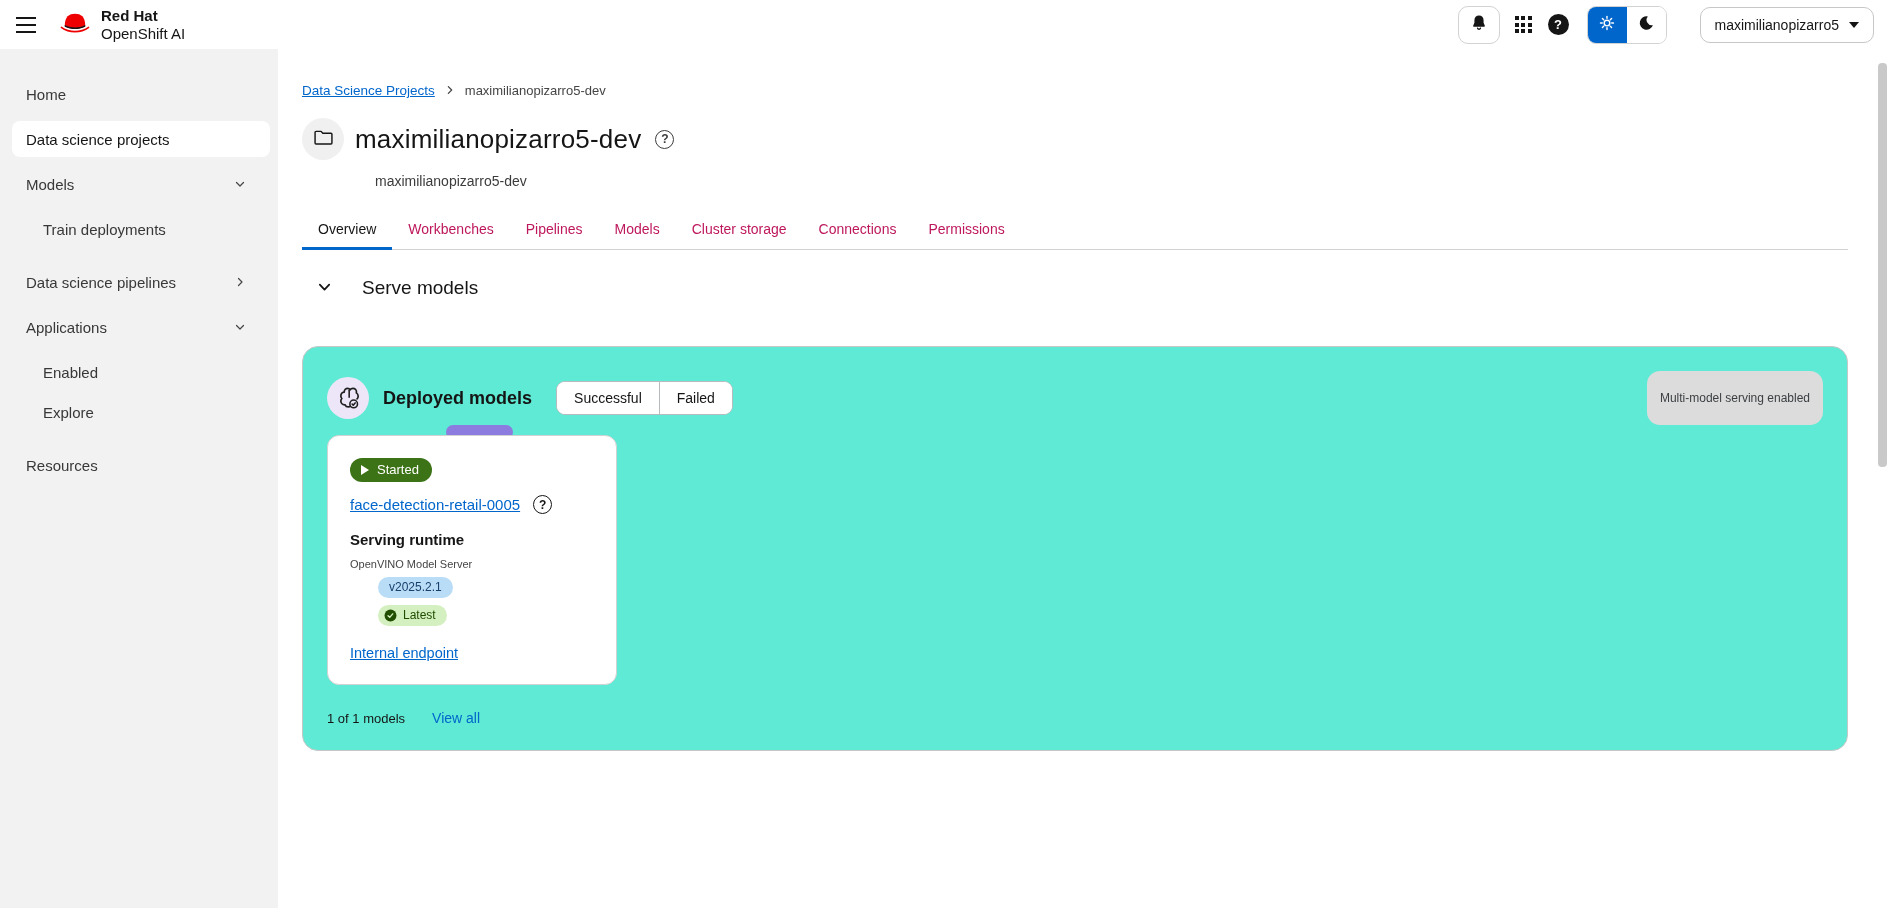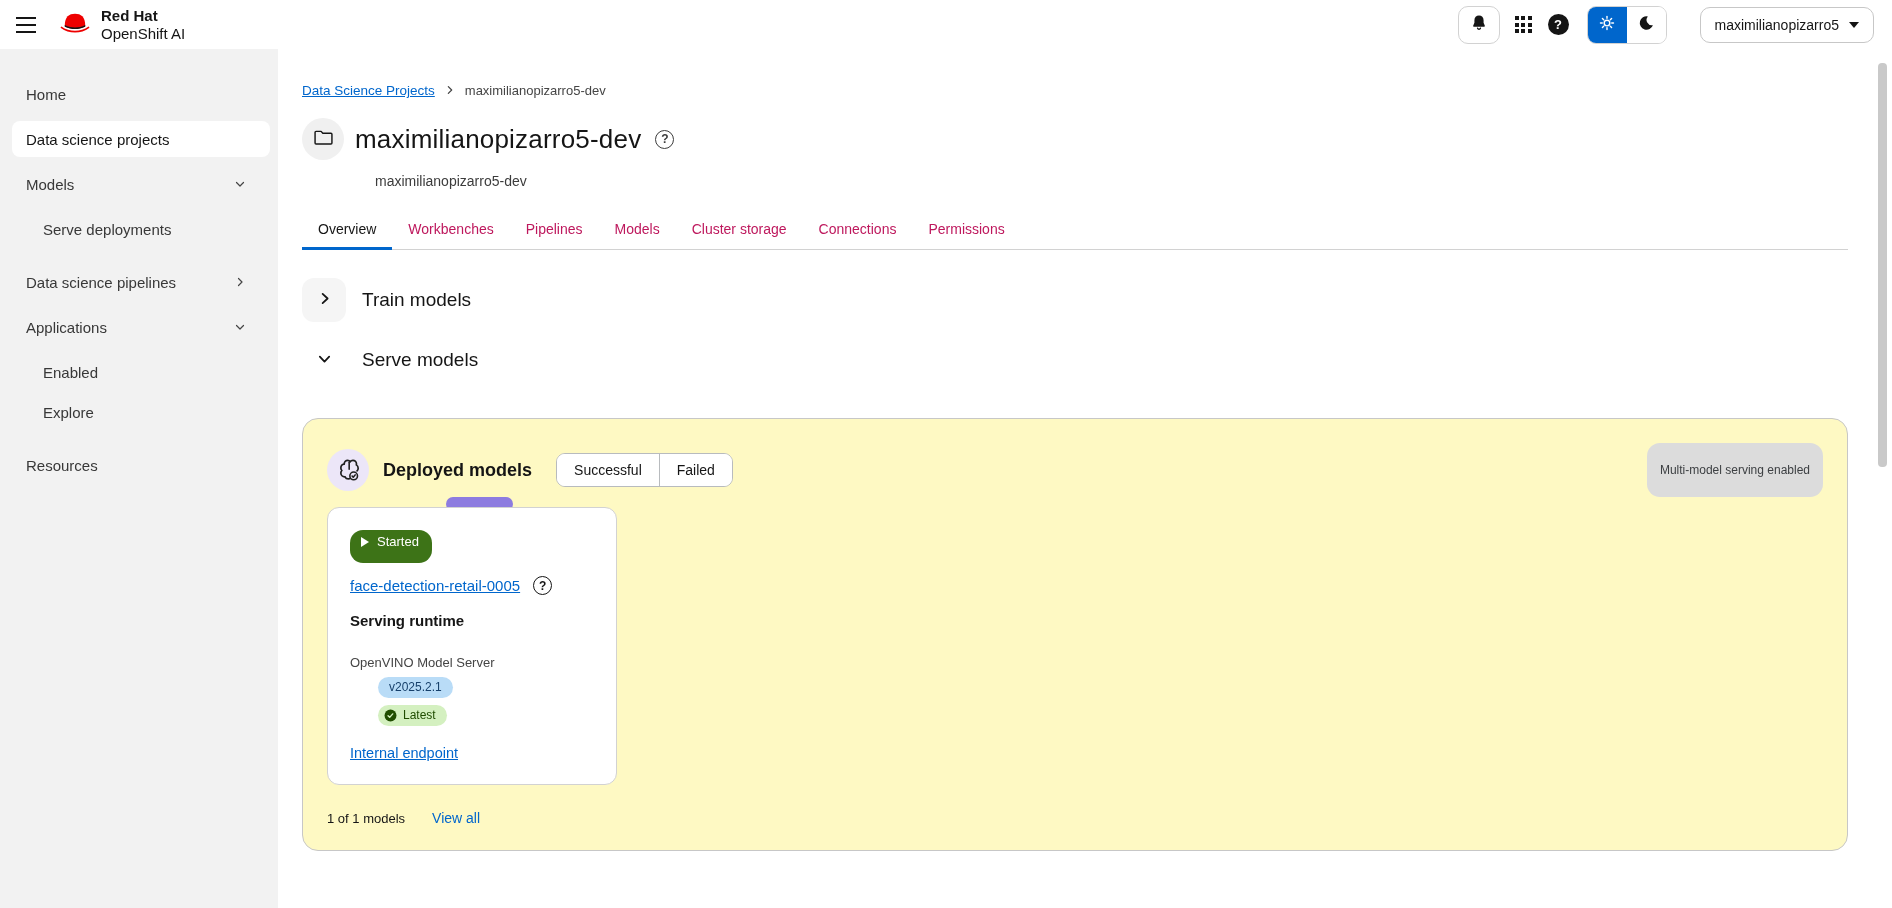--- a/index.html
+++ b/index.html
@@ -61,40 +61,40 @@
 
   .section-row { display:flex; align-items:center; gap:16px; }
   .row-train { margin-top:28px; }
   .row-serve { margin-top:16px; }
   .row-config { margin-top:14px; }
   .exp-btn { width:44px; height:44px; border:none; background:transparent; border-radius:12px; display:flex; align-items:center; justify-content:center; cursor:pointer; }
   .exp-btn.bg { background:#f5f5f5; }
   .section-title { font-size:19px; font-weight:500; }
 
   
-  .serve-card { margin-top:36px; border:1px solid #c7c7c7; border-radius:16px; background:#fef9c3; padding:24px; }
+  .serve-card { margin-top:36px; border:1px solid #c7c7c7; border-radius:16px; background:#5eead4; padding:24px; }
   .card-header { display:flex; align-items:center; }
   .brain-circle { width:42px; height:42px; border-radius:50%; background:#ece6f8; display:flex; align-items:center; justify-content:center; }
   .card-title { font-size:18px; font-weight:700; margin-left:14px; }
   .toggle-group { display:flex; margin-left:24px; border:1px solid #b8bbbe; border-radius:9px; overflow:hidden; background:#fff; }
   .toggle-btn { padding:8px 17px; font-size:14px; background:#fff; border:none; color:#151515; cursor:pointer; font-family:inherit; }
   .toggle-btn + .toggle-btn { border-left:1px solid #b8bbbe; }
   .mm-badge { margin-left:auto; background:#dcdcdc; color:#3c3f42; font-size:12px; padding:20px 13px; border-radius:13px; white-space:nowrap; }
 
   .model-wrap { position:relative; margin-top:10px; width:290px; }
   .scroll-pill { position:absolute; top:-10px; left:119px; width:67px; height:14px; border-radius:7px; background:#8d7ce0; }
   .model-card { position:relative; z-index:1; background:#fff; border:1px solid #d2d2d2; border-radius:12px; padding:22px; }
 
-  .status-badge { display:inline-flex; align-items:center; gap:8px; background:#3d7317; color:#fff; font-size:13px; padding:4px 13px 14px 11px; border-radius:13px; cursor:default; }
+  .status-badge { display:inline-flex; align-items:center; gap:8px; background:#3d7317; color:#fff; font-size:13px; padding:4px 13px 5px 11px; border-radius:13px; cursor:default; }
   .play-tri { width:0; height:0; border-top:5px solid transparent; border-bottom:5px solid transparent; border-left:8px solid #fff; }
 
   .model-link-row { margin-top:13px; display:flex; align-items:center; gap:13px; }
   .model-link { color:#0066cc; font-size:15px; text-decoration:underline; cursor:pointer; }
   .runtime-label { margin-top:17px; font-size:15px; font-weight:700; }
-  .runtime-name { margin-top:26px; font-size:13px; color:#454545; }
+  .runtime-name { margin-top:10px; font-size:11px; color:#454545; }
   .pill-line { margin-top:7px; }
   .pill-blue { display:inline-block; margin-left:28px; background:#b9dcf7; color:#17406b; font-size:12px; padding:3px 11px 4px; border-radius:11px; }
   .pill-green { display:inline-flex; align-items:center; gap:6px; margin-left:28px; background:#d4f0c0; color:#204d00; font-size:12px; padding:3px 11px 4px 6px; border-radius:11px; }
   .endpoint-link { display:inline-block; margin-top:19px; color:#0066cc; font-size:14.5px; text-decoration:underline; cursor:pointer; }
 
   .card-footer { display:flex; align-items:center; gap:27px; margin-top:25px; }
   .count-text { font-size:13px; color:#151515; }
   .view-all { color:#0066cc; font-size:14px; cursor:pointer; }
 
   
@@ -192,21 +192,21 @@
   </div>
   <div class="nav-item">
     <span>Models</span>
     <span class="nav-chev">
       <svg width="12" height="12" viewBox="0 0 24 24">
           <path d="M5 9l7 7 7-7" fill="none" stroke="#454545" stroke-width="2.4" stroke-linecap="round" stroke-linejoin="round"></path>
         </svg>
     </span>
   </div>
   <div class="nav-item sub">
-    <span>Serve deployments</span>
+    <span>Train deployments</span>
   </div>
   <div class="nav-item section-gap">
     <span>Data science pipelines</span>
     <span class="nav-chev">
       <svg width="12" height="12" viewBox="0 0 24 24">
           <path d="M9 5l7 7-7 7" fill="none" stroke="#454545" stroke-width="2.4" stroke-linecap="round" stroke-linejoin="round"></path>
         </svg>
     </span>
   </div>
   <div class="nav-item">
@@ -257,30 +257,20 @@
   <div class="tabs">
     <div class="tab active">Overview</div>
     <div class="tab">Workbenches</div>
     <div class="tab">Pipelines</div>
     <div class="tab">Models</div>
     <div class="tab">Cluster storage</div>
     <div class="tab">Connections</div>
     <div class="tab">Permissions</div>
   </div>
 
-  <div class="section-row row-train">
-    <button class="exp-btn bg">
-      <span>
-        <svg width="15" height="15" viewBox="0 0 24 24">
-            <path d="M9 4.5l8 7.5-8 7.5" fill="none" stroke="#151515" stroke-width="2.8" stroke-linecap="round" stroke-linejoin="round"></path>
-          </svg>
-      </span>
-    </button>
-    <span class="section-title">Train models</span>
-  </div>
 
   <div class="section-row row-serve">
     <button class="exp-btn">
       <span>
         <svg width="15" height="15" viewBox="0 0 24 24">
             <path d="M4.5 9l7.5 8 7.5-8" fill="none" stroke="#151515" stroke-width="2.8" stroke-linecap="round" stroke-linejoin="round"></path>
           </svg>
       </span>
     </button>
     <span class="section-title">Serve models</span>

